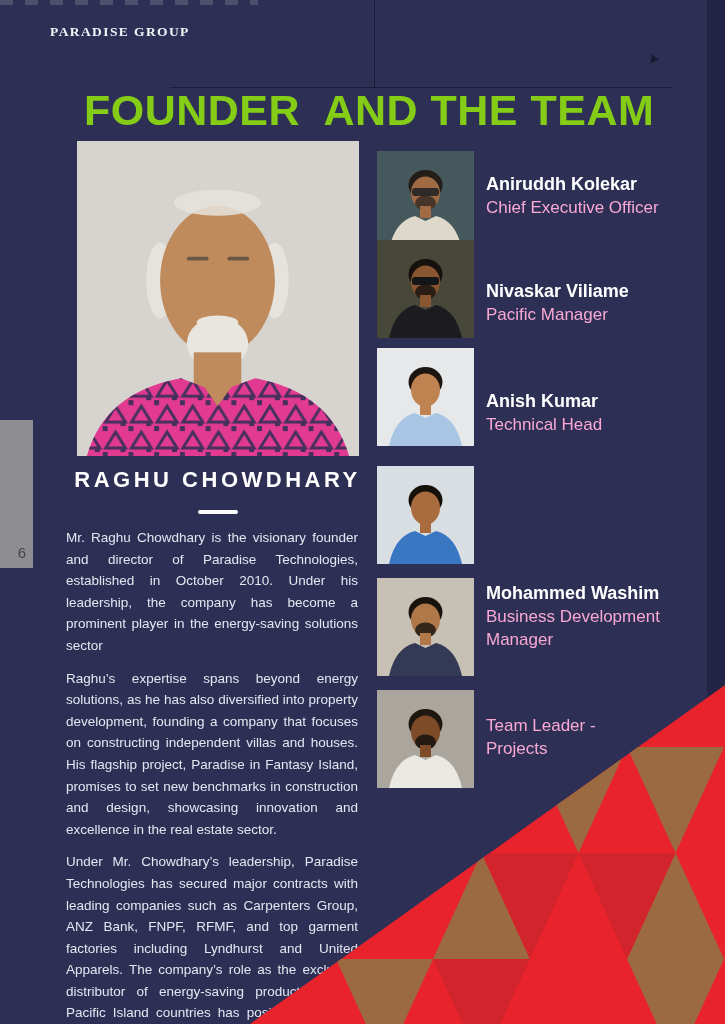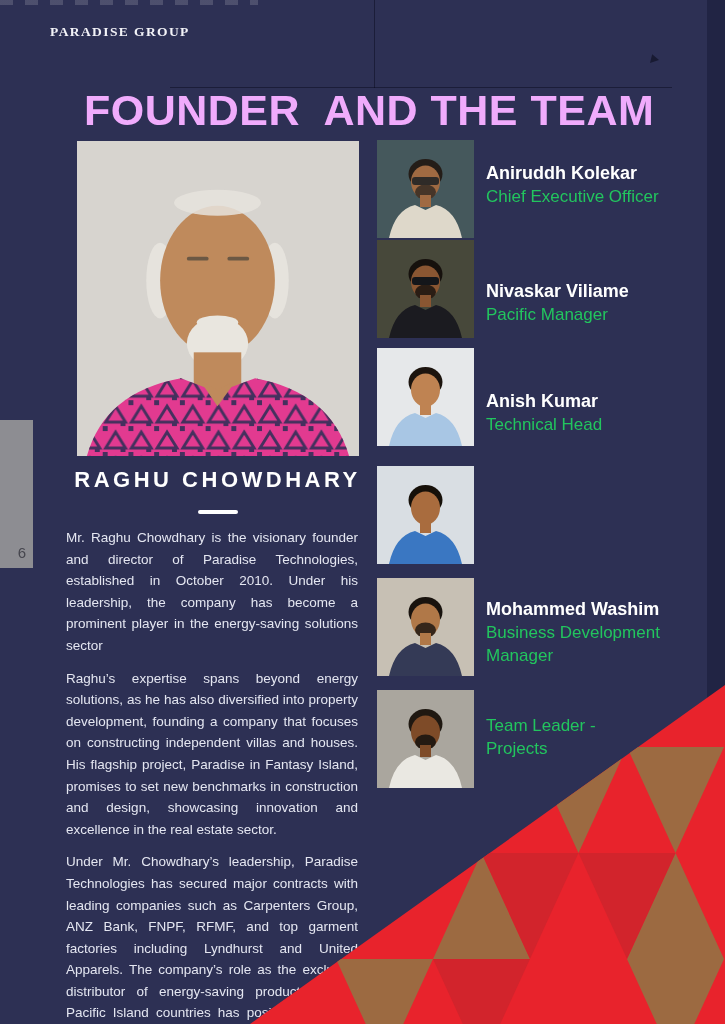--- a/index.html
+++ b/index.html
@@ -26,21 +26,21 @@
   }
   .frame-vline { position:absolute; left:374px; top:0; width:1px; height:88px; background:rgba(0,0,12,.38); }
   .frame-hline { position:absolute; left:170px; top:87px; width:502px; height:1px; background:rgba(0,0,12,.38); }
   .cursor-arrow {
     position:absolute; left:651px; top:55px; width:0; height:0;
     border-left:8px solid #181a32; border-top:4px solid transparent; border-bottom:5px solid transparent;
     transform:rotate(14deg);
   }
   .page-title {
     position:absolute; left:84px; top:86px;
-    font-size:43px; font-weight:bold; color:#f0abfc;
+    font-size:43px; font-weight:bold; color:#84cc16;
     white-space:pre; letter-spacing:0.5px;
   }
   .founder-photo {
     position:absolute; left:77px; top:141px; width:282px; height:315px; overflow:hidden;
   }
   .founder-photo svg { display:block; width:100%; height:100%; }
   .founder-name {
     position:absolute; left:66px; top:467px; width:303px;
     text-align:center; font-size:22px; font-weight:bold;
     letter-spacing:3.5px; color:#ffffff;
@@ -61,26 +61,26 @@
   .page-tab .num {
     position:absolute; right:7px; bottom:7px;
     font-size:15px; color:#46464e;
   }
   .team { position:absolute; left:0; top:0; width:725px; height:1024px; z-index:3; }
   .team-entry { position:absolute; left:377px; display:flex; }
   .team-photo { width:97px; height:98px; flex:none; overflow:hidden; }
   .team-photo svg { display:block; width:100%; height:100%; }
   .team-text { margin-left:12px; width:215px; }
   .team-text .name { font-size:18px; font-weight:bold; color:#ffffff; line-height:23px; }
-  .team-text .role { font-size:17px; color:#22c55e; line-height:23px; white-space:pre-line; }
-  .e1 { top:140px; } .e1 .team-text { margin-top:22px; }
+  .team-text .role { font-size:17px; color:#f9a8d4; line-height:23px; white-space:pre-line; }
+  .e1 { top:151px; } .e1 .team-text { margin-top:22px; }
   .e2 { top:240px; } .e2 .team-text { margin-top:40px; }
   .e3 { top:348px; } .e3 .team-text { margin-top:42px; }
   .e4 { top:466px; } .e4 .team-text { margin-top:40px; }
-  .e5 { top:578px; } .e5 .team-text { margin-top:20px; }
+  .e5 { top:578px; } .e5 .team-text { margin-top:4px; }
   .e6 { top:690px; } .e6 .team-text { margin-top:24px; }
   .mosaic { position:absolute; left:240px; top:672px; width:485px; height:352px; z-index:2; }
   .mosaic svg { display:block; width:100%; height:100%; }
   .fill-red  { fill:var(--mosaic-red,#e8232c); }
   .fill-redd { fill:var(--mosaic-red-dark,#d2242c); }
   .fill-brn  { fill:var(--mosaic-brown,#9c6a41); }
 </style>
 </head>
 <body>
 

